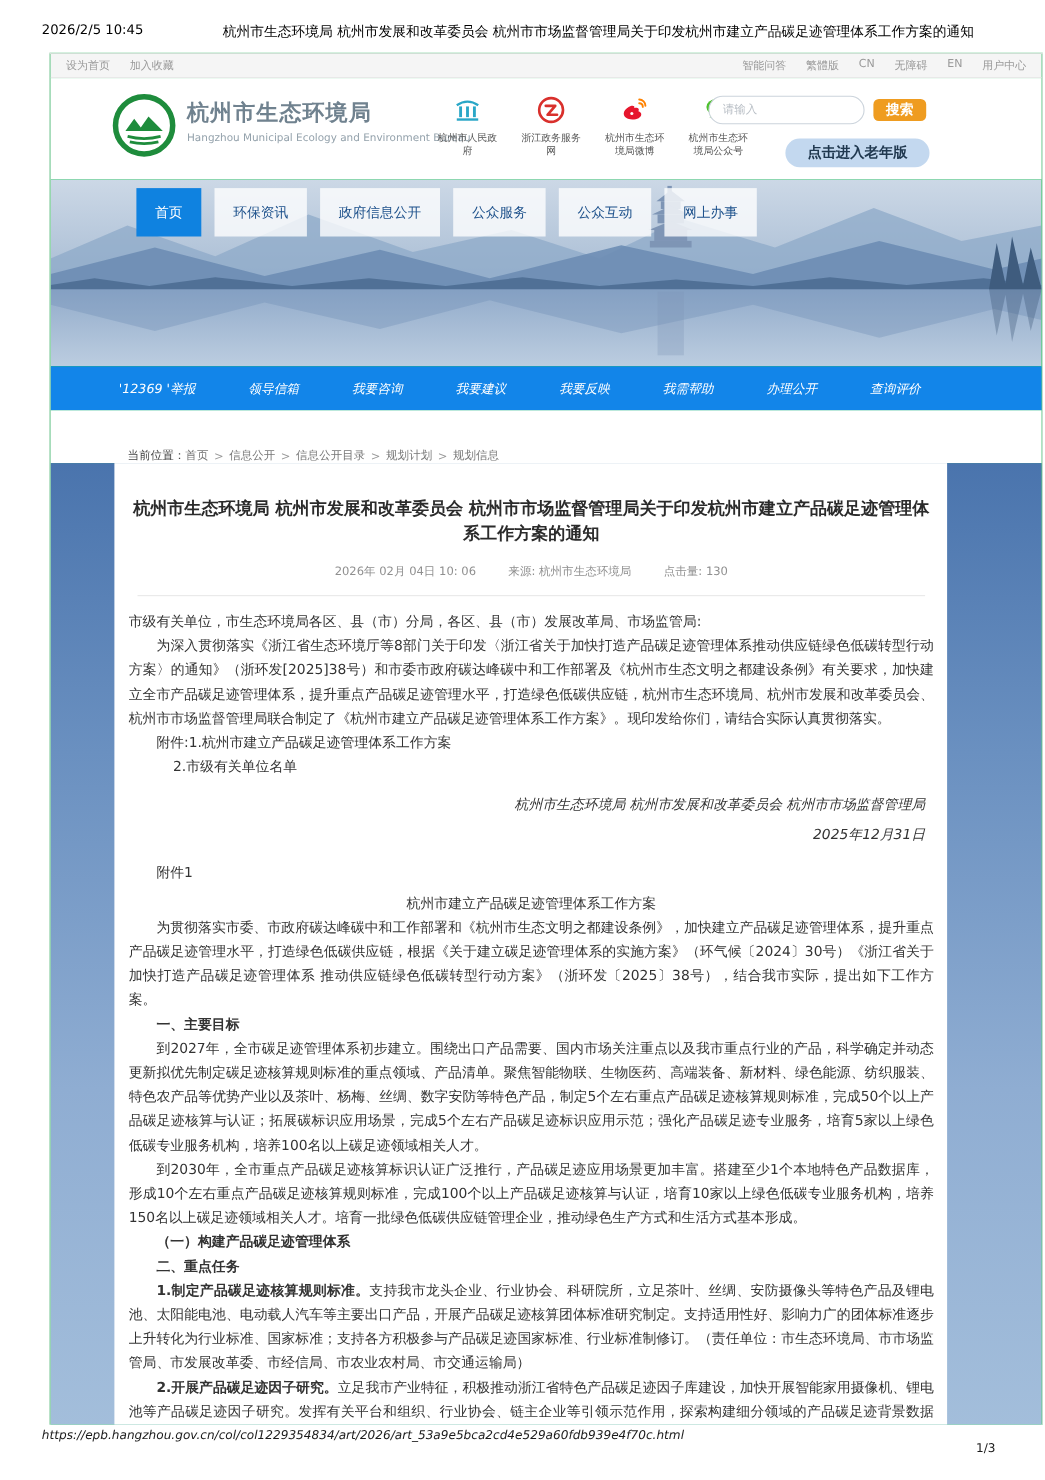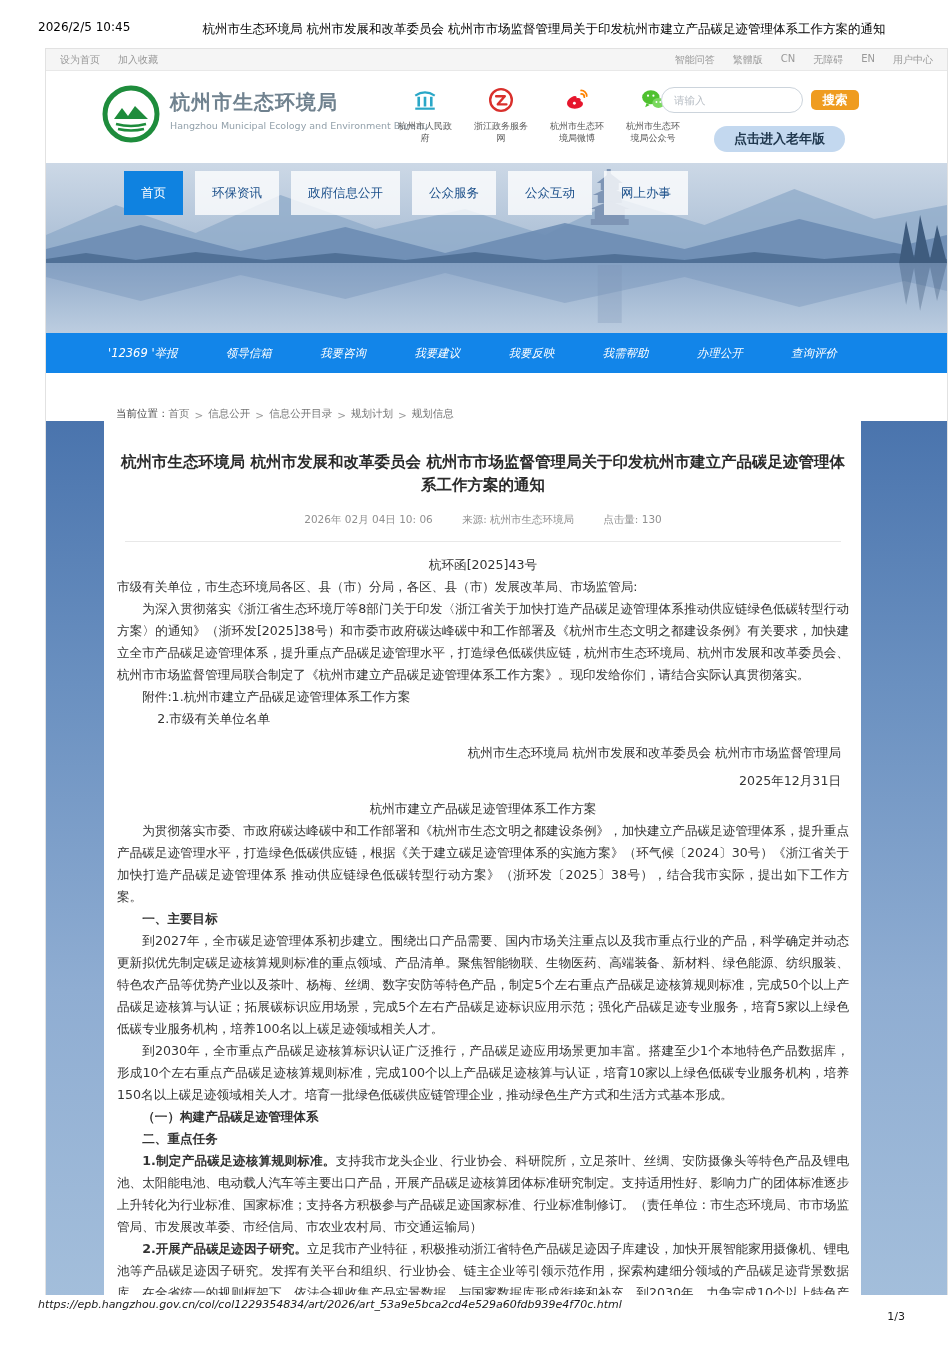--- a/index.html
+++ b/index.html
@@ -21,21 +21,21 @@
 
   .site-header { position:relative; height:92px; background:#fff; }
   .emblem { position:absolute; left:55px; top:13px; width:60px; height:60px; }
   .site-names { position:absolute; left:124px; top:18px; }
   .site-name { font-size:20px; font-weight:bold; color:#70828f; letter-spacing:1px; }
   .site-name-en { margin-top:4px; width:265px; font-size:9.5px; color:#93a1ab; line-height:1.35; }
   .quick-links { position:absolute; left:348px; top:16px; display:flex; gap:14px; }
   .quick-link { width:62px; text-align:center; cursor:pointer; }
   .quick-link .qicon { display:inline-block; width:26px; height:26px; }
   .quick-link .qlabel { margin-top:3px; font-size:9px; color:#555; line-height:1.35; }
-  .search-row { position:absolute; right:88px; top:16px; display:flex; align-items:center; }
+  .search-row { position:absolute; right:105px; top:16px; display:flex; align-items:center; }
   .search-input { width:142px; height:26px; border:1px solid #ccd4dc; border-radius:14px; padding:0 12px;
                   font-size:10.5px; color:#333; outline:none; }
   .search-input::placeholder { color:#b9bfc6; }
   .search-btn { margin-left:8px; width:48px; height:20px; background:#ef9c20; color:#fff; border:none;
                 border-radius:5px; font-size:12.5px; font-weight:bold; cursor:pointer; }
   .elder-btn { position:absolute; right:102px; top:55px; background:#c3d8ef; color:#20384f; font-size:13px;
                font-weight:bold; border:none; border-radius:14px; padding:4px 20px; cursor:pointer; }
 
   .banner { position:relative; height:170px; overflow:hidden; }
   .banner svg.bg { position:absolute; left:0; top:0; width:100%; height:100%; }
@@ -60,21 +60,21 @@
           padding:30px 12px 0 13px; overflow:hidden; }
   .a-title { text-align:center; font-size:15.5px; font-weight:bold; color:#2b2b2b; line-height:1.5; }
   .a-meta { margin-top:15px; text-align:center; font-size:10.5px; color:#8f8f8f; }
   .a-meta span { margin:14px 13px; }
   .a-hr { margin:14px 8px 0 8px; border:none; border-top:1px solid #e8e8e8; }
   .article-body { margin-top:12px; font-size:12.6px; color:#333; line-height:22px; text-align:justify; }
   .article-body p { margin:0; }
   .indent { text-indent:2em; }
   .indent3 { text-indent:3.2em; }
   .t-center { text-align:center; }
-  .t-right { text-align:right; padding-right:8px; }
+  .t-right { text-align:right; padding-right:8px;font-style:italic; }
   .t-bold { font-weight:bold; }
   .mt6 { margin-top:6px !important; }
   .mt12 { margin-top:12px !important; }
   .lead { font-weight:bold; }
 
   .f-url { position:absolute; left:38px; top:1298px; font-size:11px; color:#1a1a1a;font-style:italic; }
   .f-page { position:absolute; right:45px; top:1310px; font-size:11px; color:#1a1a1a; }
 </style>
 </head>
 <body>
@@ -244,27 +244,27 @@
     <div class="main">
       <div class="card">
         <div class="a-title">杭州市生态环境局 杭州市发展和改革委员会 杭州市市场监督管理局关于印发杭州市建立产品碳足迹管理体系工作方案的通知</div>
         <div class="a-meta">
           <span>2026年 02月 04日 10: 06</span>
           <span>来源: 杭州市生态环境局</span>
           <span>点击量: 130</span>
         </div>
         <hr class="a-hr">
         <div class="article-body">
-          <p class="t-center mt6">杭环函[2025]43号</p>
           <p>市级有关单位，市生态环境局各区、县（市）分局，各区、县（市）发展改革局、市场监管局:</p>
           <p class="indent">为深入贯彻落实《浙江省生态环境厅等8部门关于印发〈浙江省关于加快打造产品碳足迹管理体系推动供应链绿色低碳转型行动方案〉的通知》（浙环发[2025]38号）和市委市政府碳达峰碳中和工作部署及《杭州市生态文明之都建设条例》有关要求，加快建立全市产品碳足迹管理体系，提升重点产品碳足迹管理水平，打造绿色低碳供应链，杭州市生态环境局、杭州市发展和改革委员会、杭州市市场监督管理局联合制定了《杭州市建立产品碳足迹管理体系工作方案》。现印发给你们，请结合实际认真贯彻落实。</p>
           <p class="indent">附件:1.杭州市建立产品碳足迹管理体系工作方案</p>
           <p class="indent3">2.市级有关单位名单</p>
           <p class="t-right mt12">杭州市生态环境局  杭州市发展和改革委员会  杭州市市场监督管理局</p>
           <p class="t-right mt6">2025年12月31日</p>
+          <p class="indent mt12">附件1</p>
           <p class="t-center mt6">杭州市建立产品碳足迹管理体系工作方案</p>
           <p class="indent">为贯彻落实市委、市政府碳达峰碳中和工作部署和《杭州市生态文明之都建设条例》，加快建立产品碳足迹管理体系，提升重点产品碳足迹管理水平，打造绿色低碳供应链，根据《关于建立碳足迹管理体系的实施方案》（环气候〔2024〕30号）《浙江省关于加快打造产品碳足迹管理体系 推动供应链绿色低碳转型行动方案》（浙环发〔2025〕38号），结合我市实际，提出如下工作方案。</p>
           <p class="indent t-bold">一、主要目标</p>
           <p class="indent">到2027年，全市碳足迹管理体系初步建立。围绕出口产品需要、国内市场关注重点以及我市重点行业的产品，科学确定并动态更新拟优先制定碳足迹核算规则标准的重点领域、产品清单。聚焦智能物联、生物医药、高端装备、新材料、绿色能源、纺织服装、特色农产品等优势产业以及茶叶、杨梅、丝绸、数字安防等特色产品，制定5个左右重点产品碳足迹核算规则标准，完成50个以上产品碳足迹核算与认证；拓展碳标识应用场景，完成5个左右产品碳足迹标识应用示范；强化产品碳足迹专业服务，培育5家以上绿色低碳专业服务机构，培养100名以上碳足迹领域相关人才。</p>
           <p class="indent">到2030年，全市重点产品碳足迹核算标识认证广泛推行，产品碳足迹应用场景更加丰富。搭建至少1个本地特色产品数据库，形成10个左右重点产品碳足迹核算规则标准，完成100个以上产品碳足迹核算与认证，培育10家以上绿色低碳专业服务机构，培养150名以上碳足迹领域相关人才。培育一批绿色低碳供应链管理企业，推动绿色生产方式和生活方式基本形成。</p>
           <p class="indent t-bold">（一）构建产品碳足迹管理体系</p>
           <p class="indent t-bold">二、重点任务</p>
           <p class="indent"><span class="lead">1.制定产品碳足迹核算规则标准。</span><span>支持我市龙头企业、行业协会、科研院所，立足茶叶、丝绸、安防摄像头等特色产品及锂电池、太阳能电池、电动载人汽车等主要出口产品，开展产品碳足迹核算团体标准研究制定。支持适用性好、影响力广的团体标准逐步上升转化为行业标准、国家标准；支持各方积极参与产品碳足迹国家标准、行业标准制修订。（责任单位：市生态环境局、市市场监管局、市发展改革委、市经信局、市农业农村局、市交通运输局）</span></p>
           <p class="indent"><span class="lead">2.开展产品碳足迹因子研究。</span><span>立足我市产业特征，积极推动浙江省特色产品碳足迹因子库建设，加快开展智能家用摄像机、锂电池等产品碳足迹因子研究。发挥有关平台和组织、行业协会、链主企业等引领示范作用，探索构建细分领域的产品碳足迹背景数据库，在全省统一的规则框架下，依法合规收集产品实景数据，与国家数据库形成衔接和补充。到2030年，力争完成10个以上特色产品碳足迹因子研究。（责任单位：市生态环境局、市发展改革委、市经信局、国网杭州供电公司）</span></p>
 

